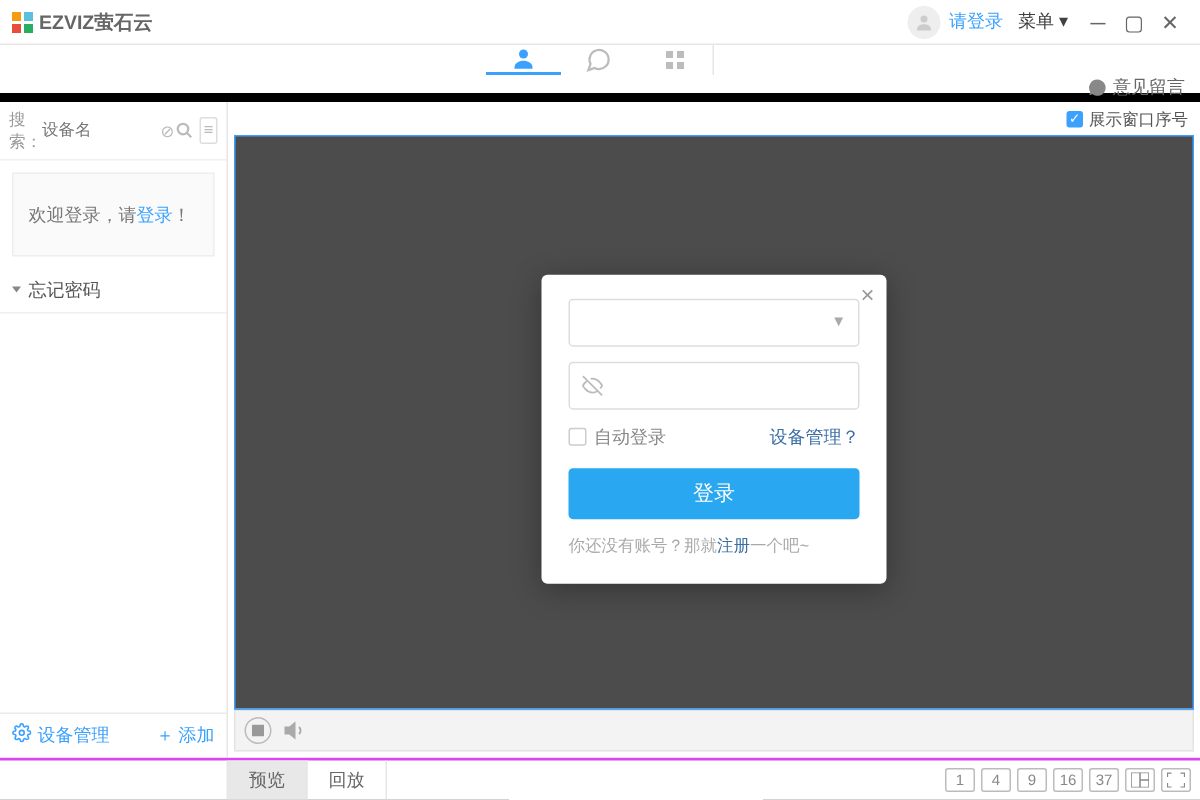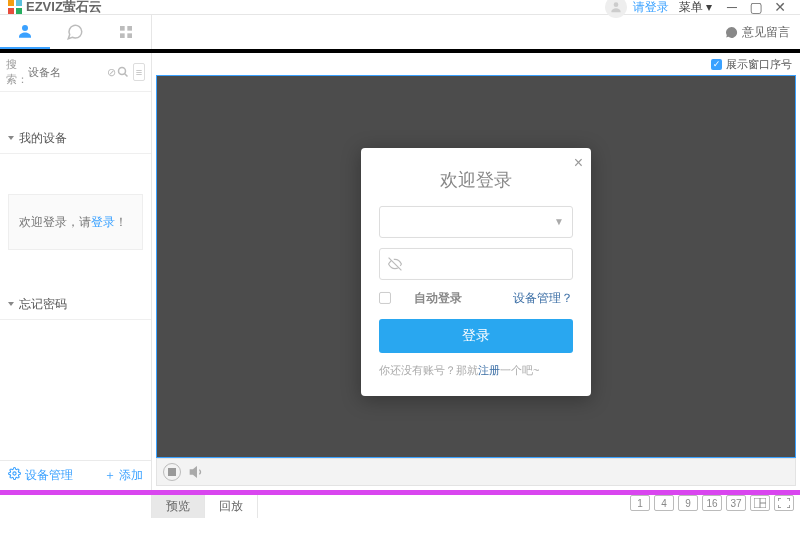--- a/index.html
+++ b/index.html
@@ -1,38 +1,38 @@
 <!DOCTYPE html>
 <html><head>
 <meta charset="utf-8">
 <style>
   * { box-sizing: border-box; margin: 0; padding: 0; font-family: "Microsoft YaHei", Arial, sans-serif; }
   html, body { width: 800px; height: 533px; background: #fff; overflow: hidden; }
 
   
-  .titlebar { height: 15px; display: flex; align-items: center; padding: 0 8px; border-bottom: 1px solid #e6e6e6; }
+  .titlebar { height: 30px; display: flex; align-items: center; padding: 0 8px; border-bottom: 1px solid #e6e6e6; }
   .logo { display: flex; align-items: center; gap: 4px; font-size: 13px; color: #666; font-weight: bold; }
   .logo-mark { display:inline-flex; }
   .titlebar .spacer { flex: 1; }
   .avatar { width: 22px; height: 22px; border-radius: 50%; background: #eee; display:flex; align-items:center; justify-content:center; color:#bbb; margin-right:6px;}
   .login-link { color: #3aa1ff; font-size: 12px; margin-right: 10px; cursor: pointer; }
   .menu-label { font-size: 12px; color: #404040; margin-right: 8px; cursor: pointer; }
   .winbtn { width: 24px; height: 20px; display:flex; align-items:center; justify-content:center; color:#666; font-size:14px; cursor:pointer; }
 
   
-  .tabbar { height: 38px; display:flex; align-items:center; border-bottom:4px solid #000000; }
+  .tabbar { height: 38px; display:flex; align-items:center; border-bottom:6px solid #000000;flex-direction:column; }
   .side-tabs { width:152px; display:flex; align-items:center; justify-content:space-around; height:100%; border-right:1px solid #e6e6e6;}
   .side-tabs .tab { width:33%; height:100%; display:flex; align-items:center; justify-content:center; color:#bcbcbc; cursor:pointer;}
   .side-tabs .tab.active { border-bottom:2px solid #3aa1ff; color:#3aa1ff;}
   .tabbar .right { margin-left:auto; display:flex; align-items:center; padding-right:10px; gap:6px;}
   .feedback { font-size:12px; color:#666; display:flex; align-items:center; gap:4px; cursor:pointer;}
 
   
   .main { display:flex; height: calc(533px - 30px - 38px - 28px); }
-  .sidebar { width:152px; border-right:1px solid #e6e6e6; display:flex; flex-direction:column; font-size:12px; color:#666; background:#fff;gap:32px;}
+  .sidebar { width:152px; border-right:1px solid #e6e6e6; display:flex; flex-direction:column; font-size:12px; color:#666; background:#fff;}
   .search-row { display:flex; align-items:center; padding:4px 6px; border-bottom:1px solid #efefef;}
   .search-row input { border:none; outline:none; width:78px; font-size:11px; color:#aaa;}
   .search-row .iconbtn { width:18px; height:18px; display:flex; align-items:center; justify-content:center; color:#bbb; font-size:11px; cursor:pointer;}
   .group-hdr { padding:6px 8px; border-bottom:1px solid #efefef; font-size:12px; color:#555; cursor:pointer; }
   .group-hdr::before { content:""; display:inline-block; border-top:4px solid #888; border-left:3px solid transparent; border-right:3px solid transparent; margin-right:5px; vertical-align:2px;}
   .msg-box { margin:8px; padding:18px 10px; border:1px solid #eee; background:#fafafa; font-size:12px; color:#777; line-height:1.5;}
   .msg-box a { color:#3aa1ff; cursor:pointer;}
   .sidebar .filler { flex:1; }
   .side-bottom { display:flex; align-items:center; padding:6px 8px; border-top:1px solid #eaeaea; font-size:12px;}
   .side-bottom .mgmt { color:#3aa1ff; cursor:pointer; display:flex; align-items:flex-start; gap:4px;}
@@ -40,38 +40,38 @@
 
   
   .right-area { flex:1; display:flex; flex-direction:column; background:#fff;}
   .checkbox-row { height:22px; display:flex; align-items:center; justify-content:flex-end; padding-right:8px; font-size:11px; color:#555; }
   .checkbox-row .chk { width:11px; height:11px; background:#3aa1ff; border-radius:2px; margin-right:4px; display:inline-flex; align-items:center; justify-content:center; color:#fff; font-size:9px;}
   .video-wrap { flex:1; position:relative; margin:0 4px 0 4px; border:1px solid #3aa1ff; background:#4c4c4c;}
   .controls { height:28px; background:#f3f3f3; margin:0 4px 4px 4px; border:1px solid #e3e3e3; display:flex; align-items:center; padding:0 6px; gap:8px;}
   .ctrl-btn { width:18px; height:18px; border-radius:50%; border:1px solid #bbb; display:flex; align-items:center; justify-content:center; color:#999; font-size:10px; cursor:pointer;}
 
   
-  .bottombar { height:28px; display:flex; border-top:5px solid #d946ef; font-size:12px; }
+  .bottombar { height:28px; display:flex; align-items:center; border-top:2px solid #d946ef; font-size:12px; }
   .bottombar .left { width:152px; border-right:1px solid #e6e6e6; height:100%; display:flex; align-items:center;}
   .bottombar .tabs { display:flex; height:100%; }
   .bottombar .tabbtn { padding:0 14px; display:flex; align-items:center; border-right:1px solid #e6e6e6; cursor:pointer; color:#666;}
   .bottombar .tabbtn.active { background:#e8e8e8; }
   .bottombar .spacer { flex:1; }
   .layout-btns { display:flex; gap:4px; padding-right:6px;}
   .lb { width:20px; height:16px; border:1px solid #bbb; border-radius:2px; font-size:10px; display:flex; align-items:center; justify-content:center; color:#888; cursor:pointer;}
 
   
   .login-dialog { position:absolute; left:50%; top:50%; transform:translate(-50%,-48%); width:230px; background:#fff; border-radius:4px; box-shadow:0 4px 20px rgba(0,0,0,0.3); padding:16px 18px 18px 18px; }
   .login-dialog .close { position:absolute; right:8px; top:6px; color:#999; font-size:16px; cursor:pointer;}
   .login-title { text-align:center; font-size:18px; color:#888; font-weight:normal; margin:4px 0 14px 0;}
   .fld { width:100%; height:32px; border:1px solid #ddd; border-radius:3px; padding:0 8px; font-size:12px; color:#888; margin-bottom:10px; display:flex; align-items:center; position:relative;}
   .fld input { border:none; outline:none; flex:1; font-size:12px; color:#666; background:transparent;}
   .fld .dd { color:#aaa; font-size:10px;}
   .row { display:flex; align-items:center; justify-content:space-between; font-size:12px; color:#888; margin-bottom:12px;}
-  .row .auto { display:flex; align-items:center; gap:23px;font-weight:bold;}
+  .row .auto { display:flex; align-items:center; gap:5px;}
   .row .auto .box { width:12px; height:12px; border:1px solid #ccc; border-radius:2px;}
   .forgot { color:#3b6ea5; font-size:12px; cursor:pointer;}
   .login-btn { width:100%; height:34px; background:#29a7f0; color:#fff; border:none; border-radius:3px; font-size:14px; cursor:pointer;}
   .reg-line { font-size:11px; color:#aaa; margin-top:10px;}
   .reg-line a { color:#3b6ea5; cursor:pointer;}
 
   svg { display:block; }
 </style>
 </head>
 <body>
@@ -144,21 +144,20 @@
       <input placeholder="设备名" style="">
       <span class="iconbtn">⊘</span>
       <span class="iconbtn">
         <svg width="12" height="12" viewBox="0 0 24 24" fill="none" stroke="#bbb" stroke-width="3">
             <circle cx="10" cy="10" r="7"></circle>
             <line x1="15" y1="15" x2="21" y2="21"></line>
           </svg>
       </span>
       <span class="iconbtn" style="border:1px solid #ddd;border-radius:2px;margin-left:4px;">≡</span>
     </div>
-    <div class="group-hdr">我的设备</div>
     <div class="msg-box">
       <span>欢迎登录，请</span><a>登录</a><span>！</span>
     </div>
     <div class="group-hdr">忘记密码</div>
     <div class="filler"></div>
     <div class="side-bottom">
       <span class="mgmt">
         <svg width="13" height="13" viewBox="0 0 24 24" fill="none" stroke="#3aa1ff" stroke-width="2">
             <circle cx="12" cy="12" r="3"></circle>
             <path d="M19.4 15a1.65 1.65 0 00.33 1.82l.06.06a2 2 0 11-2.83 2.83l-.06-.06a1.65 1.65 0 00-1.82-.33 1.65 1.65 0 00-1 1.51V21a2 2 0 01-4 0v-.09a1.65 1.65 0 00-1-1.51 1.65 1.65 0 00-1.82.33l-.06.06a2 2 0 11-2.83-2.83l.06-.06a1.65 1.65 0 00.33-1.82 1.65 1.65 0 00-1.51-1H3a2 2 0 010-4h.09a1.65 1.65 0 001.51-1 1.65 1.65 0 00-.33-1.82l-.06-.06a2 2 0 112.83-2.83l.06.06a1.65 1.65 0 001.82.33 1.65 1.65 0 001-1.51V3a2 2 0 014 0v.09a1.65 1.65 0 001 1.51 1.65 1.65 0 001.82-.33l.06-.06a2 2 0 112.83 2.83l-.06.06a1.65 1.65 0 00-.33 1.82 1.65 1.65 0 001.51 1H21a2 2 0 010 4h-.09a1.65 1.65 0 00-1.51 1z"></path>
@@ -174,21 +173,20 @@
 
   <div class="right-area">
     <div class="checkbox-row">
       <span class="chk">✓</span>
       <span>展示窗口序号</span>
     </div>
     <div class="video-wrap">
 
       <div class="login-dialog">
         <span class="close">×</span>
-        <div class="login-title">欢迎登录</div>
         <div class="fld">
           <input placeholder="" style="">
           <span class="dd">▼</span>
         </div>
         <div class="fld">
           <span style="color:#bbb;">
             <svg width="14" height="14" viewBox="0 0 24 24" fill="none" stroke="#bbb" stroke-width="2">
                 <path d="M17.94 17.94A10 10 0 0112 20C5 20 1 12 1 12a18 18 0 014.22-5.06M9.9 4.24A9.12 9.12 0 0112 4c7 0 11 8 11 8a18 18 0 01-2.11 3.19M1 1l22 22"></path>
               </svg>
           </span>

